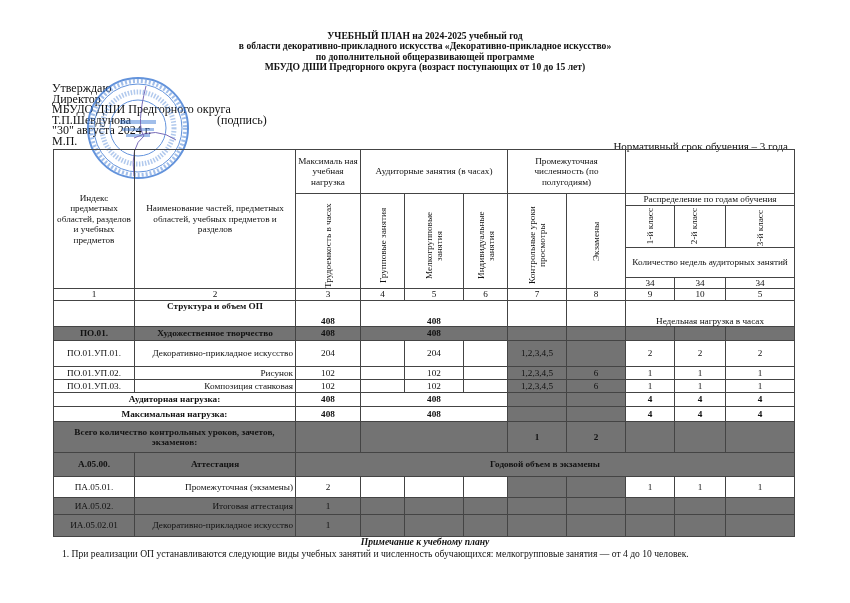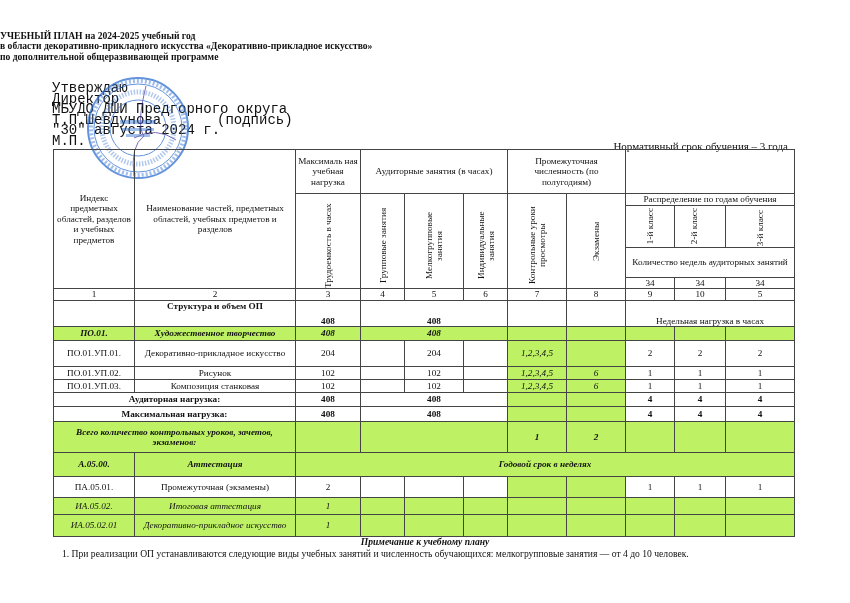--- a/index.html
+++ b/index.html
@@ -1,38 +1,39 @@
 <!DOCTYPE html>
 <html><head>
 <meta charset="utf-8">
 <style>
   html,body{margin:0;padding:0;background:#fff;}
   body{width:850px;height:603px;position:relative;overflow:hidden;font-family:"Liberation Serif","DejaVu Serif",serif;color:#111;}
-  .title{position:absolute;left:0;width:850px;top:31px;font-weight:bold;font-size:9.6px;line-height:10.4px;}
-  .approve{position:absolute;left:52px;top:83px;font-size:14px;line-height:10.6px;font-family:Liberation Mono, monospace;}
+  .title{position:absolute;left:0;width:850px;top:31px;text-align:center;font-weight:bold;font-size:9.6px;line-height:10.4px;}
+  .approve{position:absolute;left:52px;top:83px;font-size:12px;line-height:10.6px;}
   .approve .sig{position:absolute;left:165px;top:0;white-space:nowrap;text-align:right;}
   .norm{position:absolute;right:62px;top:140px;font-size:11px;}
   .stamp{position:absolute;left:86px;top:76px;width:104px;height:104px;pointer-events:none;opacity:.75;}
   table{position:absolute;left:53px;top:149px;border-collapse:collapse;table-layout:fixed;font-size:9.2px;}
   td{border:1px solid #444;text-align:center;vertical-align:middle;padding:0 2px;line-height:10.5px;overflow:hidden;}
-  .g{background:#bef264;font-style:italic;}
+  .g{background:#737373;}
   .b{font-weight:bold;margin-left:28px;}
-  .l{text-align:center;margin-left:40px;}
+  .l{text-align:right;margin-left:40px;}
   .vt{writing-mode:vertical-rl;transform:rotate(180deg);white-space:normal;margin:auto;line-height:10px;}
   .vbot{vertical-align:bottom;}
   .note-title{position:absolute;left:0;width:850px;top:536px;text-align:center;font-weight:bold;font-style:italic;font-size:9.6px;}
   .note{position:absolute;left:62px;top:548px;font-size:9.6px;}
 </style>
 </head>
 <body>
 
 <div class="title">
   <div>УЧЕБНЫЙ ПЛАН на 2024-2025 учебный год</div>
   <div>в области декоративно-прикладного искусства «Декоративно-прикладное искусство»</div>
   <div>по дополнительной общеразвивающей программе</div>
+  <div>МБУДО ДШИ Предгорного округа (возраст поступающих от 10 до 15 лет)</div>
 </div>
 
 <div class="approve">
   <div>Утверждаю</div>
   <div>Директор</div>
   <div>МБУДО ДШИ Предгорного округа</div>
   <div style="position:relative">
     <span>Т.П.Шевдунова</span>
     <span class="sig">(подпись)</span>
   </div>
@@ -221,21 +222,21 @@
     <td colspan="3" class="g"></td>
     <td class="b g">1</td>
     <td class="b g">2</td>
     <td class="g"></td>
         <td class="g"></td>
         <td class="g"></td>
   </tr>
   <tr style="height:24px" class="g">
     <td class="b">А.05.00.</td>
     <td class="b">Аттестация</td>
-    <td colspan="9" class="b">Годовой срок в неделях</td>
+    <td colspan="9" class="b">Годовой объем в экзамены</td>
   </tr>
   <tr style="height:21px">
     <td>ПА.05.01.</td>
     <td class="l">Промежуточная (экзамены)</td>
     <td>2</td>
     <td></td>
         <td></td>
         <td></td>
     <td class="g"></td>
         <td class="g"></td>

